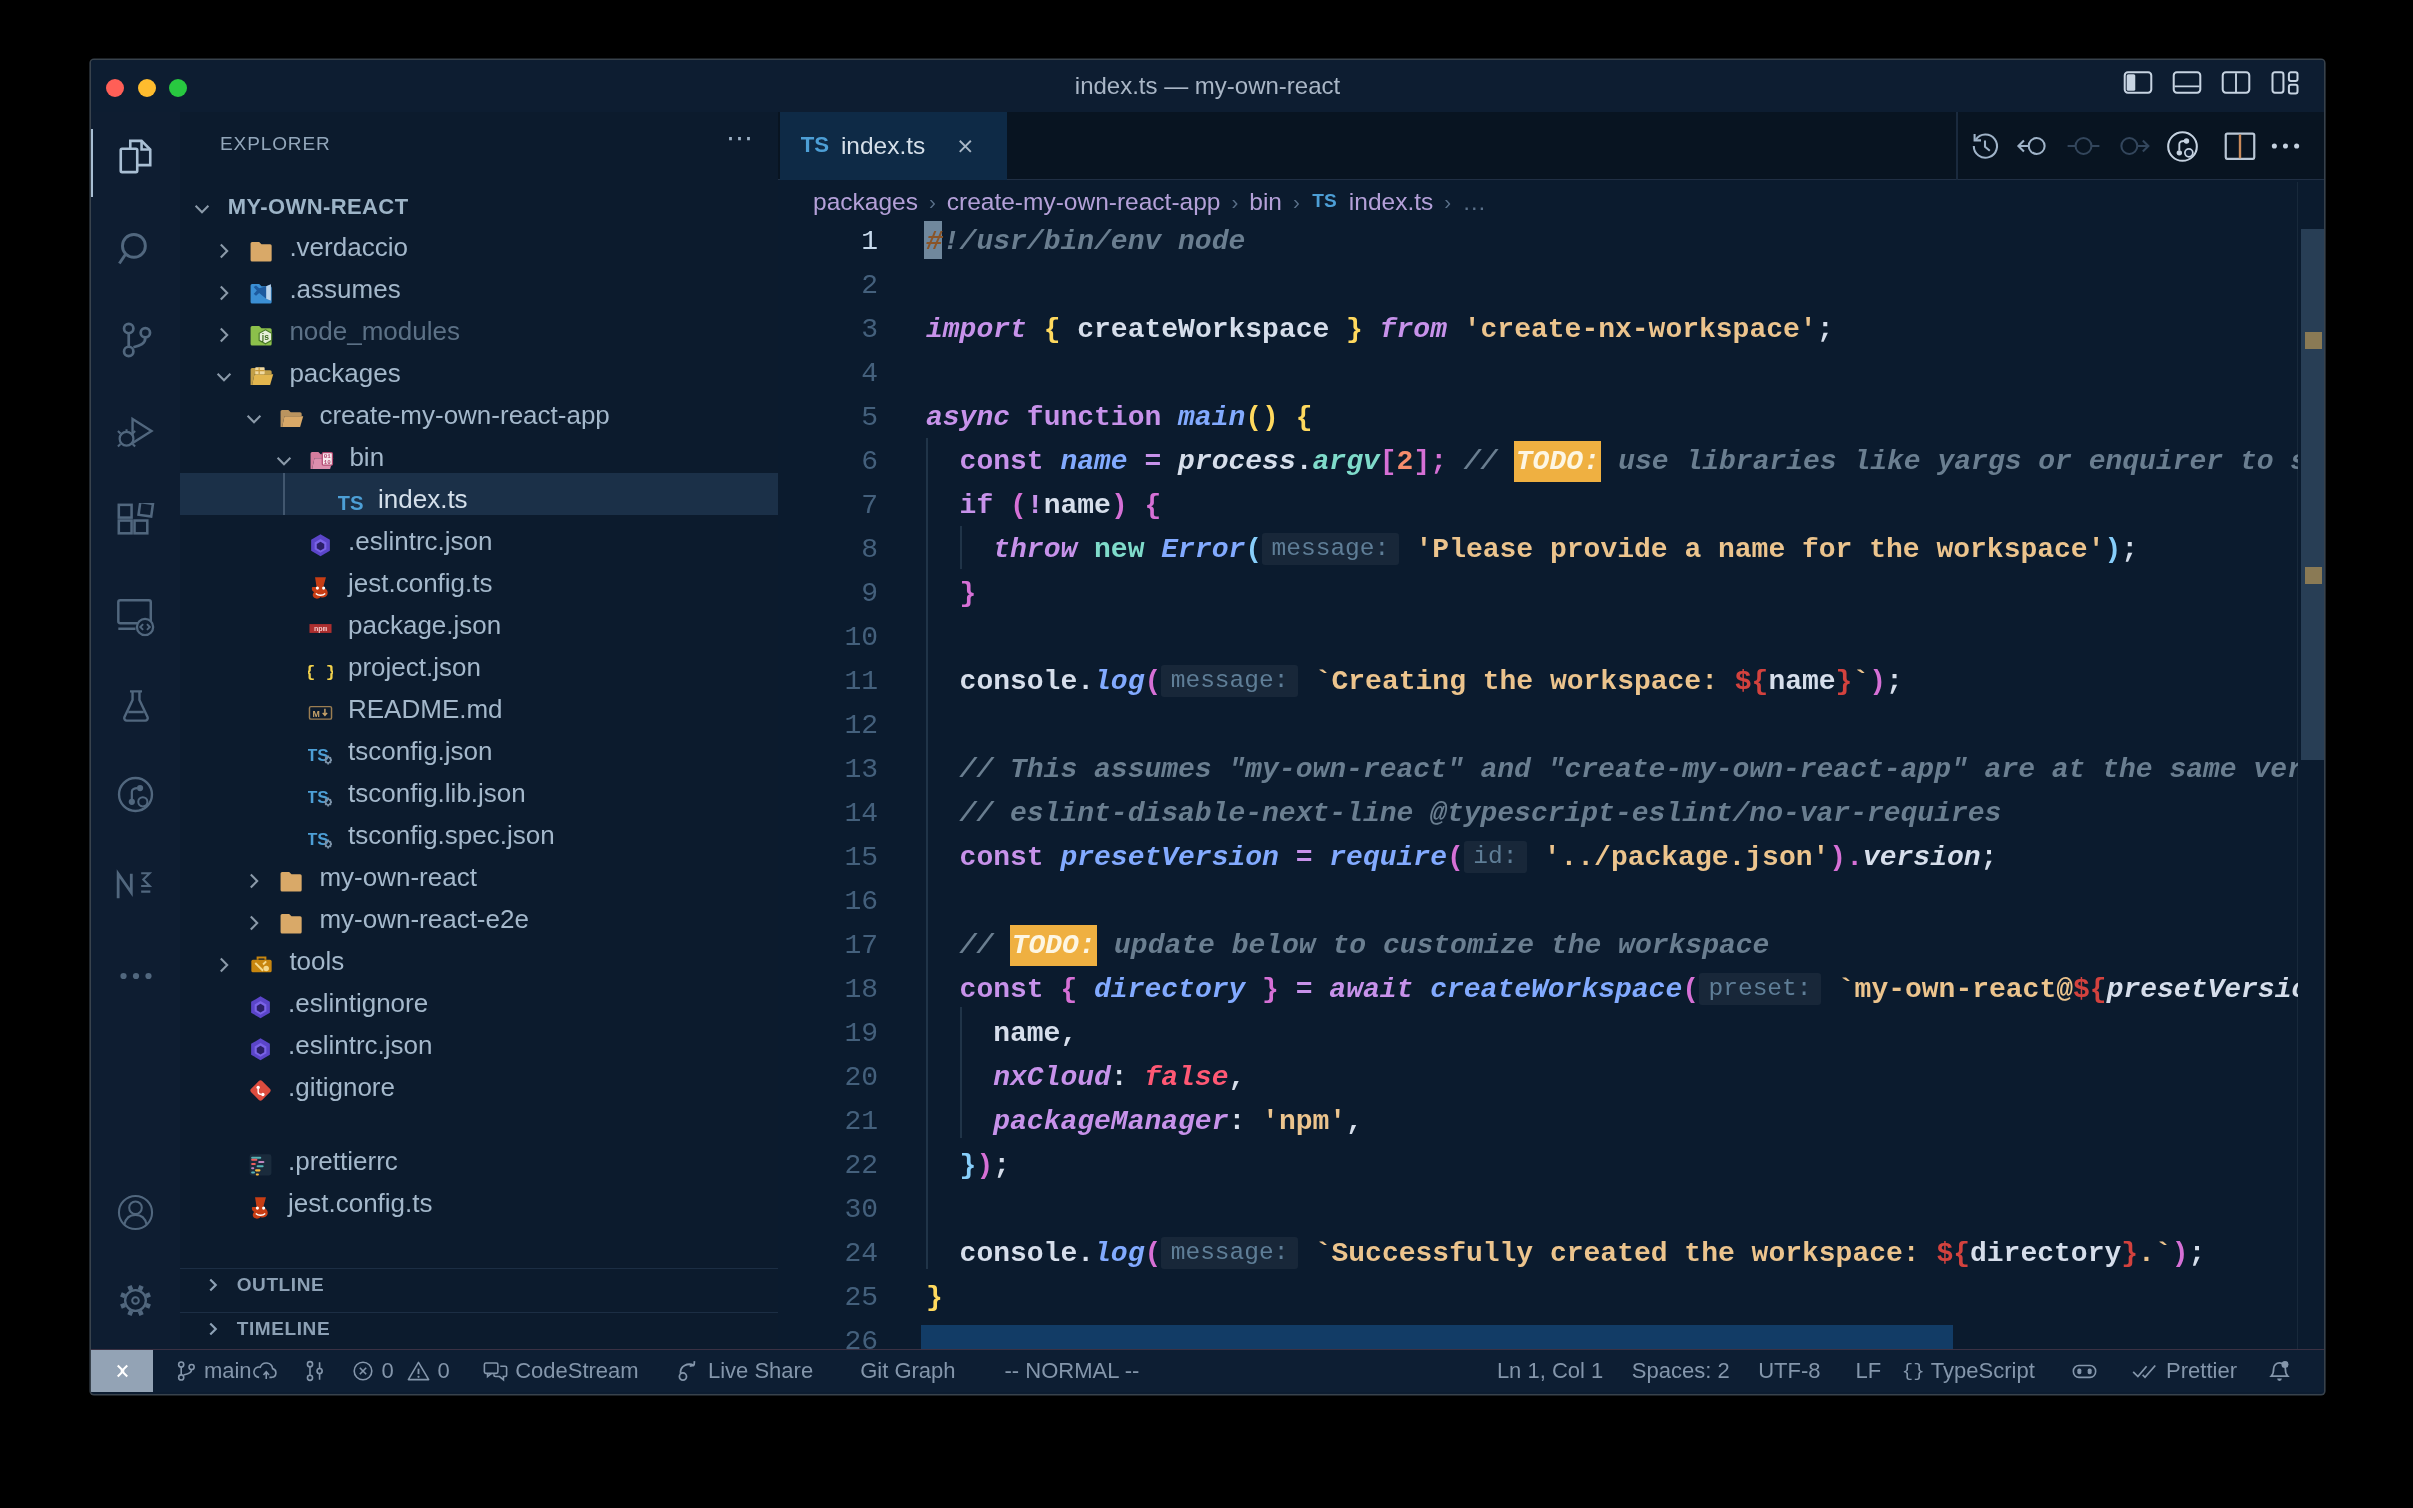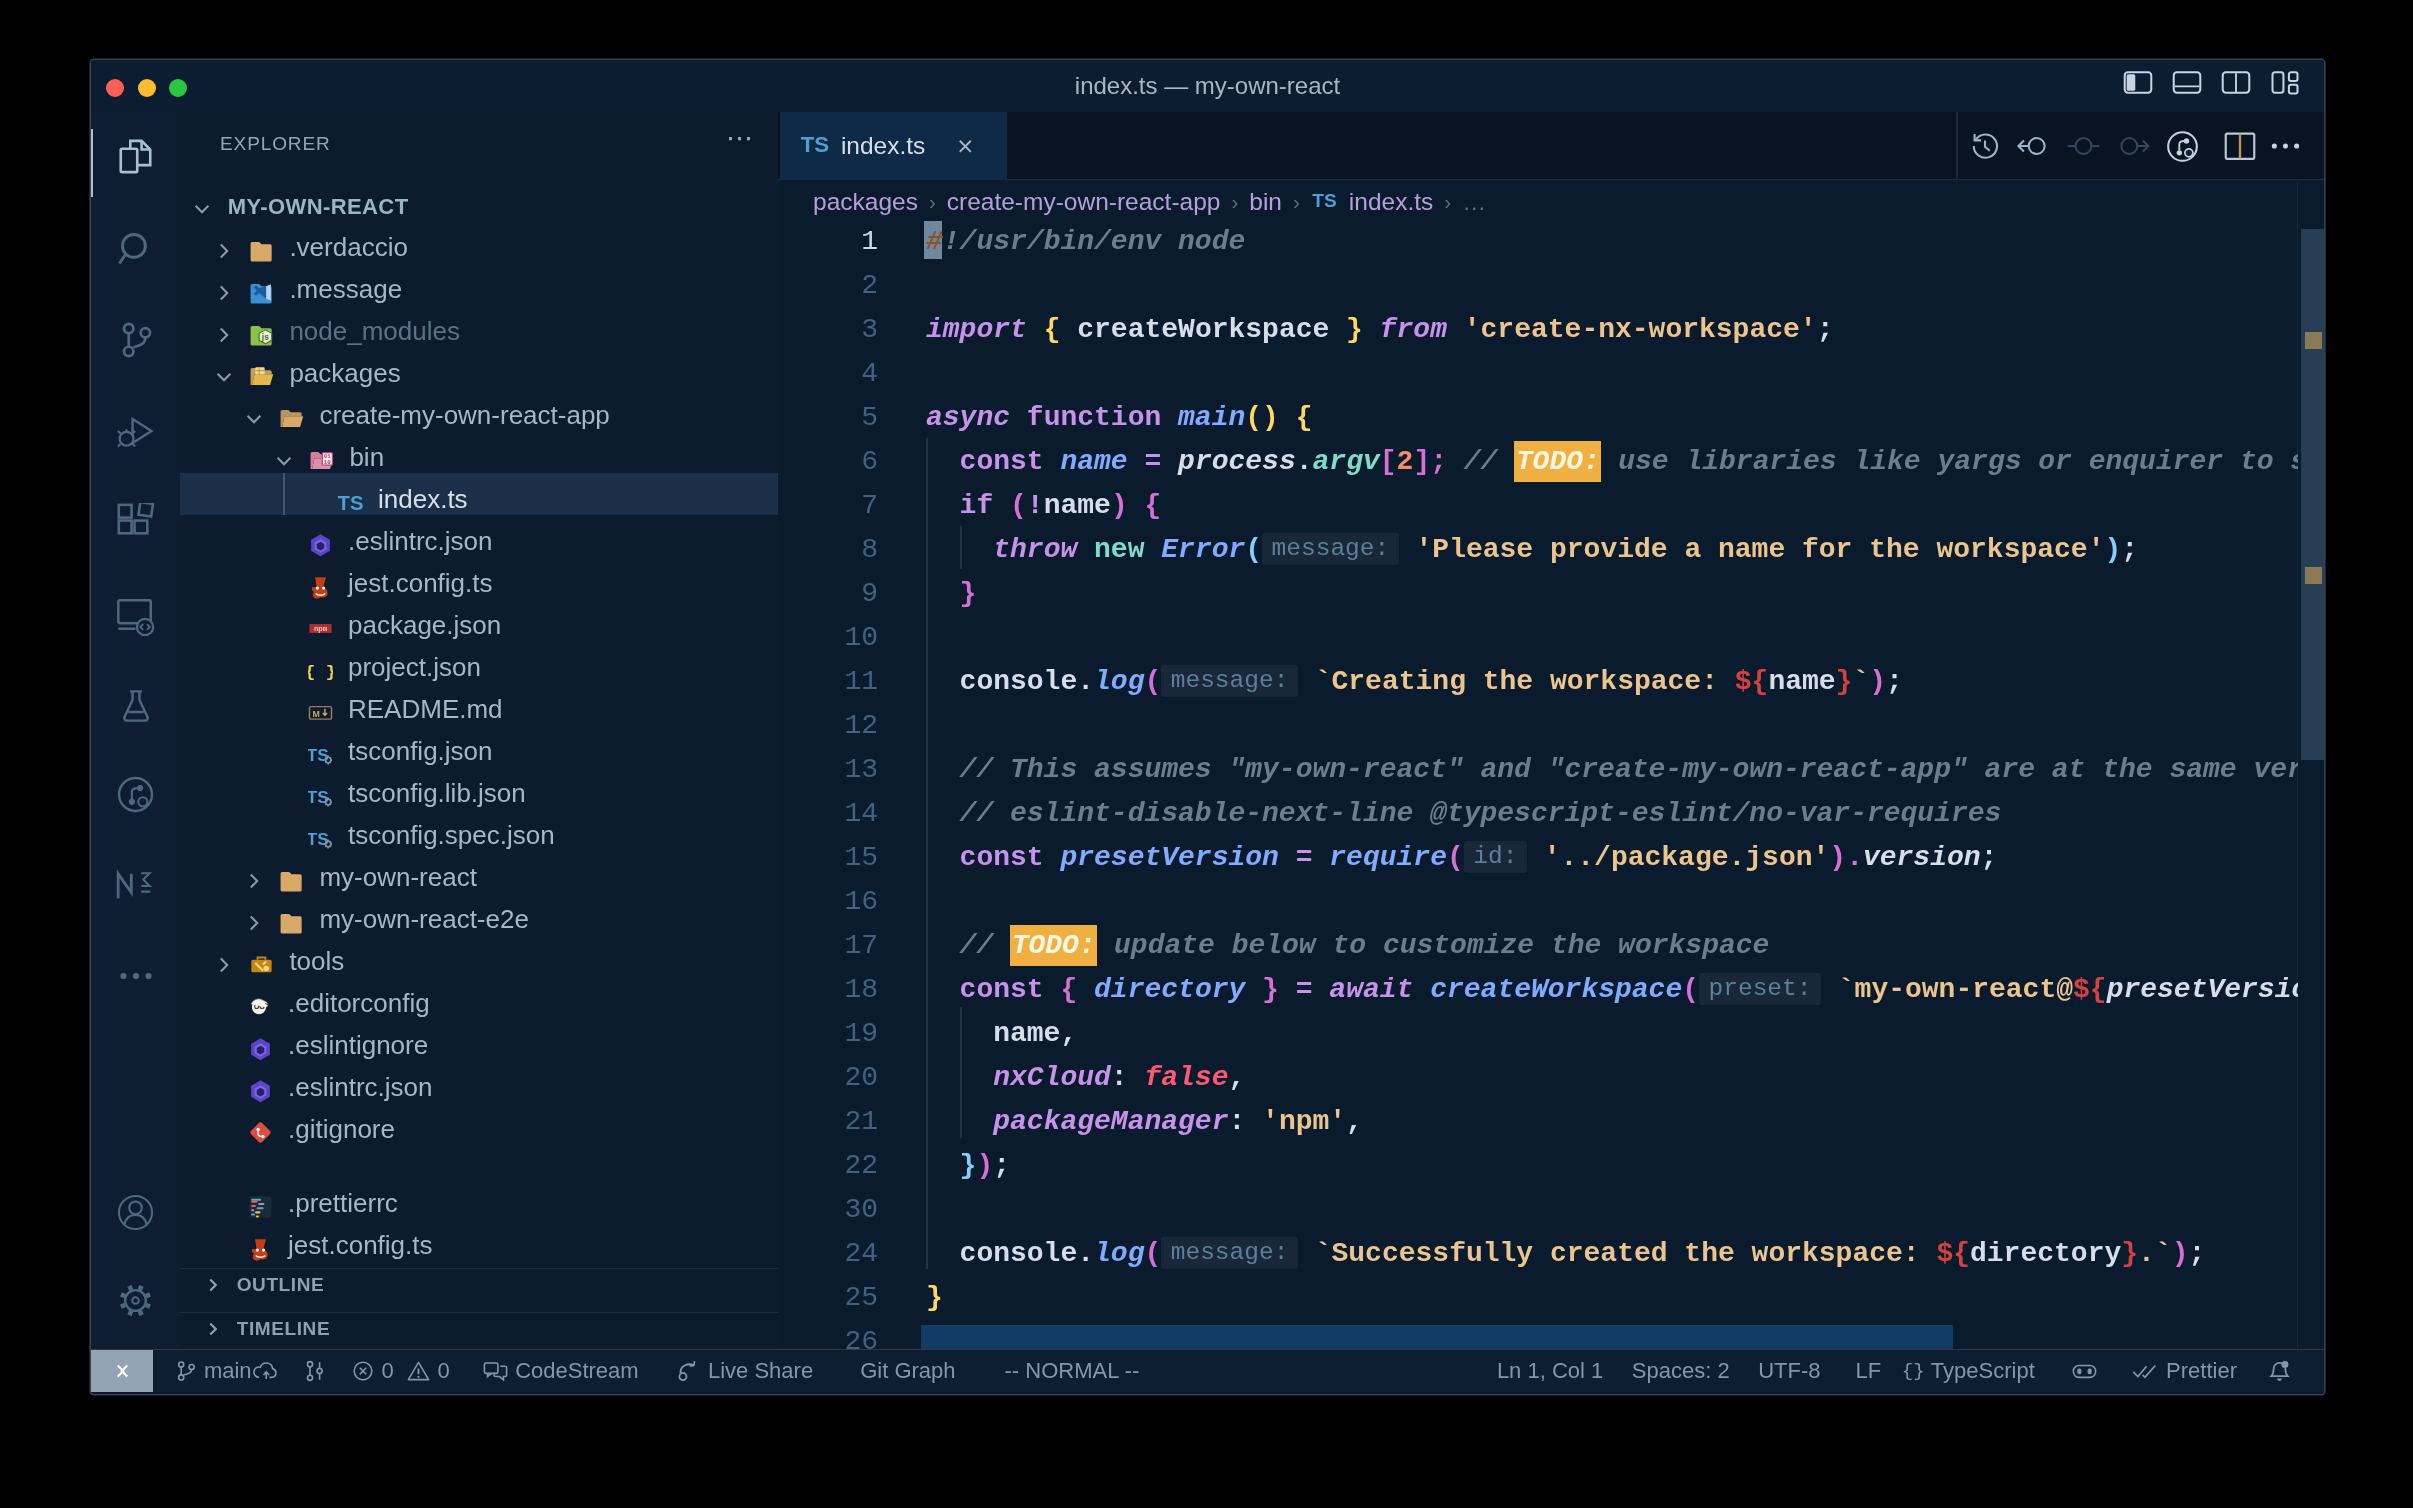--- a/index.html
+++ b/index.html
@@ -242,21 +242,21 @@
           <svg class="chev" viewBox="0 0 30 30">
             <path d="M11 7 l8 8 -8 8" fill="none" stroke="#8b9aa9" stroke-width="2.6"></path>
           </svg>
           <span class="fico">
             <svg width="25" height="25" viewBox="0 0 32 32">
               <path d="M2 7 a2 2 0 0 1 2-2 h9 l3 3 h11 a2 2 0 0 1 2 2 v18 a2 2 0 0 1-2 2 h-23 a2 2 0 0 1-2-2 z" fill="#3b8fd4"></path>
 <path d="M22 8 l6 -2.5 v21 l-6 -2.5 -9 -7.5 -4 3.5 -3-2 4-4.5 -4-4.5 3-2 4 3.5 z" fill="#1d5a9e"></path>
               <path d="M22 8 l6 -2.5 v21 l-6 -2.5 z M22 8 l-9 7.5 M22 24 l-9-7.5" fill="#cfe3f5" opacity="0.9"></path>
             </svg>
           </span>
-          <span>.message</span>
+          <span>.assumes</span>
         </div>
         <div class="row " style="padding-left:32px;">
           <svg class="chev" viewBox="0 0 30 30">
             <path d="M11 7 l8 8 -8 8" fill="none" stroke="#8b9aa9" stroke-width="2.6"></path>
           </svg>
           <span class="fico">
             <svg width="25" height="25" viewBox="0 0 32 32" style="font-size:32.5px">
               <path d="M2 7 a2 2 0 0 1 2-2 h9 l3 3 h11 a2 2 0 0 1 2 2 v18 a2 2 0 0 1-2 2 h-23 a2 2 0 0 1-2-2 z" fill="#8cc04b"></path>
 <path d="M21 10 l8 4.5 v9 l-8 4.5 -8-4.5 v-9 z" fill="#e7f0da" stroke="#4a7a28" stroke-width="1.5"></path>
 <text x="21" y="23" font-size="11" font-weight="bold" fill="#3d6b1f" text-anchor="middle" font-family="Liberation Sans">js</text>
@@ -425,32 +425,20 @@
           </svg>
           <span class="fico">
             <svg width="25" height="25" viewBox="0 0 32 32">
               <rect x="3" y="10" width="26" height="16" rx="2" fill="#c8860f"></rect>
 <path d="M11 10 v-3 h10 v3" fill="none" stroke="#c8860f" stroke-width="2.5"></path>
 <path d="M8 14 l10 10 M22 12 l-4 4" stroke="#f5d98c" stroke-width="2.5"></path>
 <circle cx="22" cy="21" r="3.5" fill="#f5d98c"></circle>
             </svg>
           </span>
           <span>tools</span>
-        </div>
-        <div class="row " style="padding-left:68px;">
-          <span class="fico">
-            <svg width="25" height="25" viewBox="0 0 32 32">
-              <circle cx="14" cy="17" r="9" fill="#efefe7"></circle>
-<circle cx="11" cy="16" r="2.6" fill="none" stroke="#444" stroke-width="1.4"></circle>
-<circle cx="18" cy="16" r="2.6" fill="none" stroke="#444" stroke-width="1.4"></circle>
-<path d="M4 13 c2-5 8-8 13-6 l6 3 c3 2 3 6 0 7" fill="#f6f6ee" stroke="#999" stroke-width="1"></path>
-<path d="M22 12 l4 2" stroke="#444" stroke-width="1.4"></path>
-            </svg>
-          </span>
-          <span>.editorconfig</span>
         </div>
         <div class="row " style="padding-left:68px;">
           <span class="fico">
             <svg width="25" height="25" viewBox="0 0 32 32">
               <path d="M16 3 L28 10 V24 L16 31 L4 24 V10 Z" fill="#5b45c9"></path>
 <path d="M16 9 L23.5 13.5 V22 L16 26.5 L8.5 22 V13.5 Z" fill="#7a63e8"></path>
 <path d="M16 12.5 L20.8 15.3 V20.8 L16 23.6 L11.2 20.8 V15.3 Z" fill="#2a1f66"></path>
             </svg>
           </span>
           <span>.eslintignore</span>

